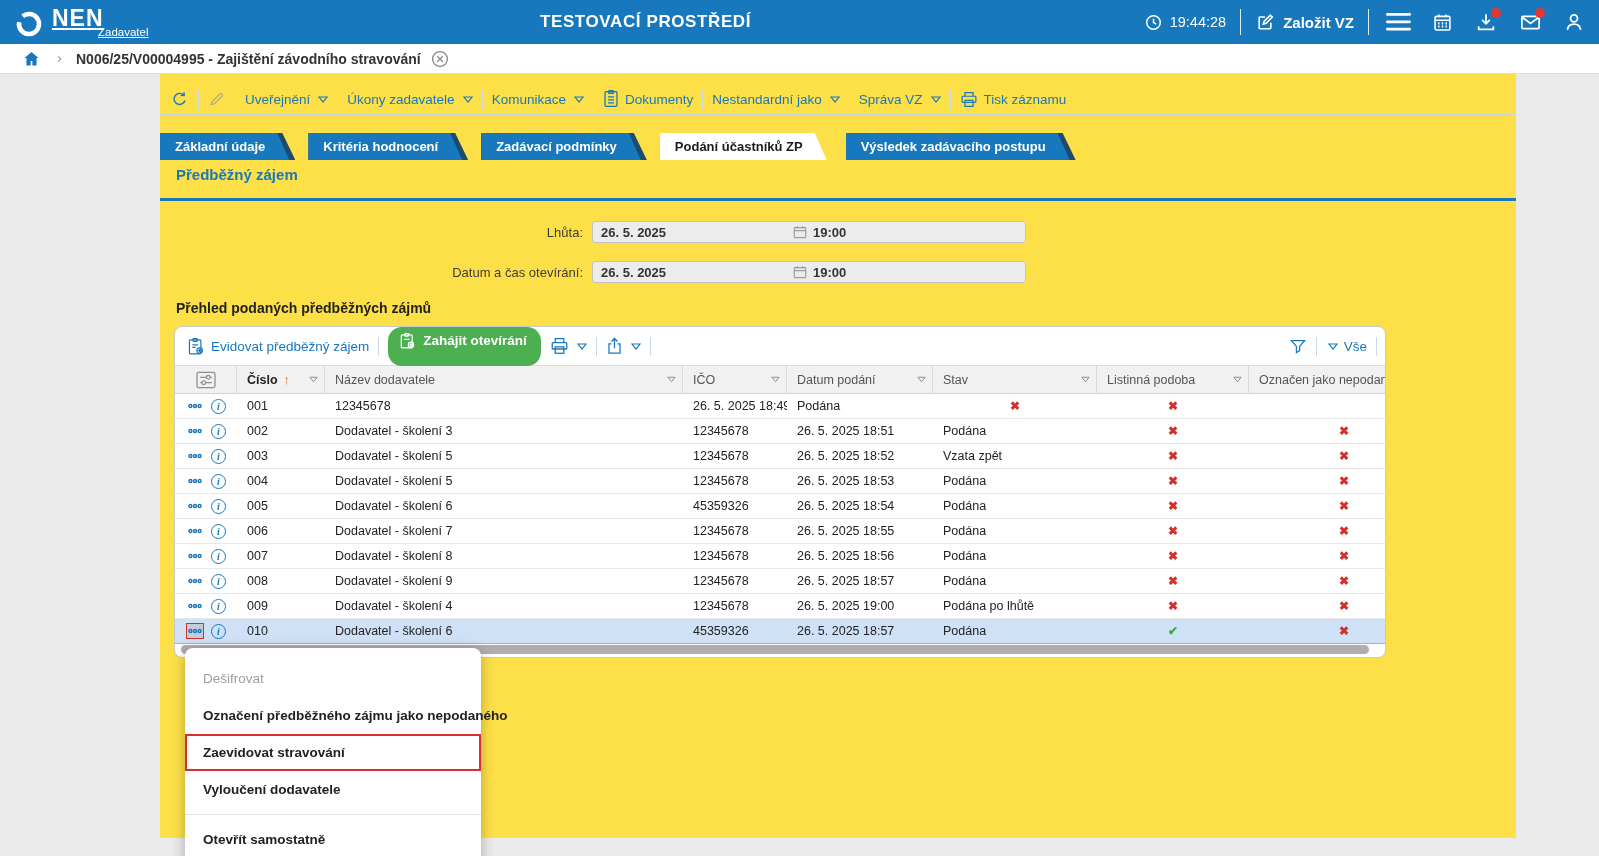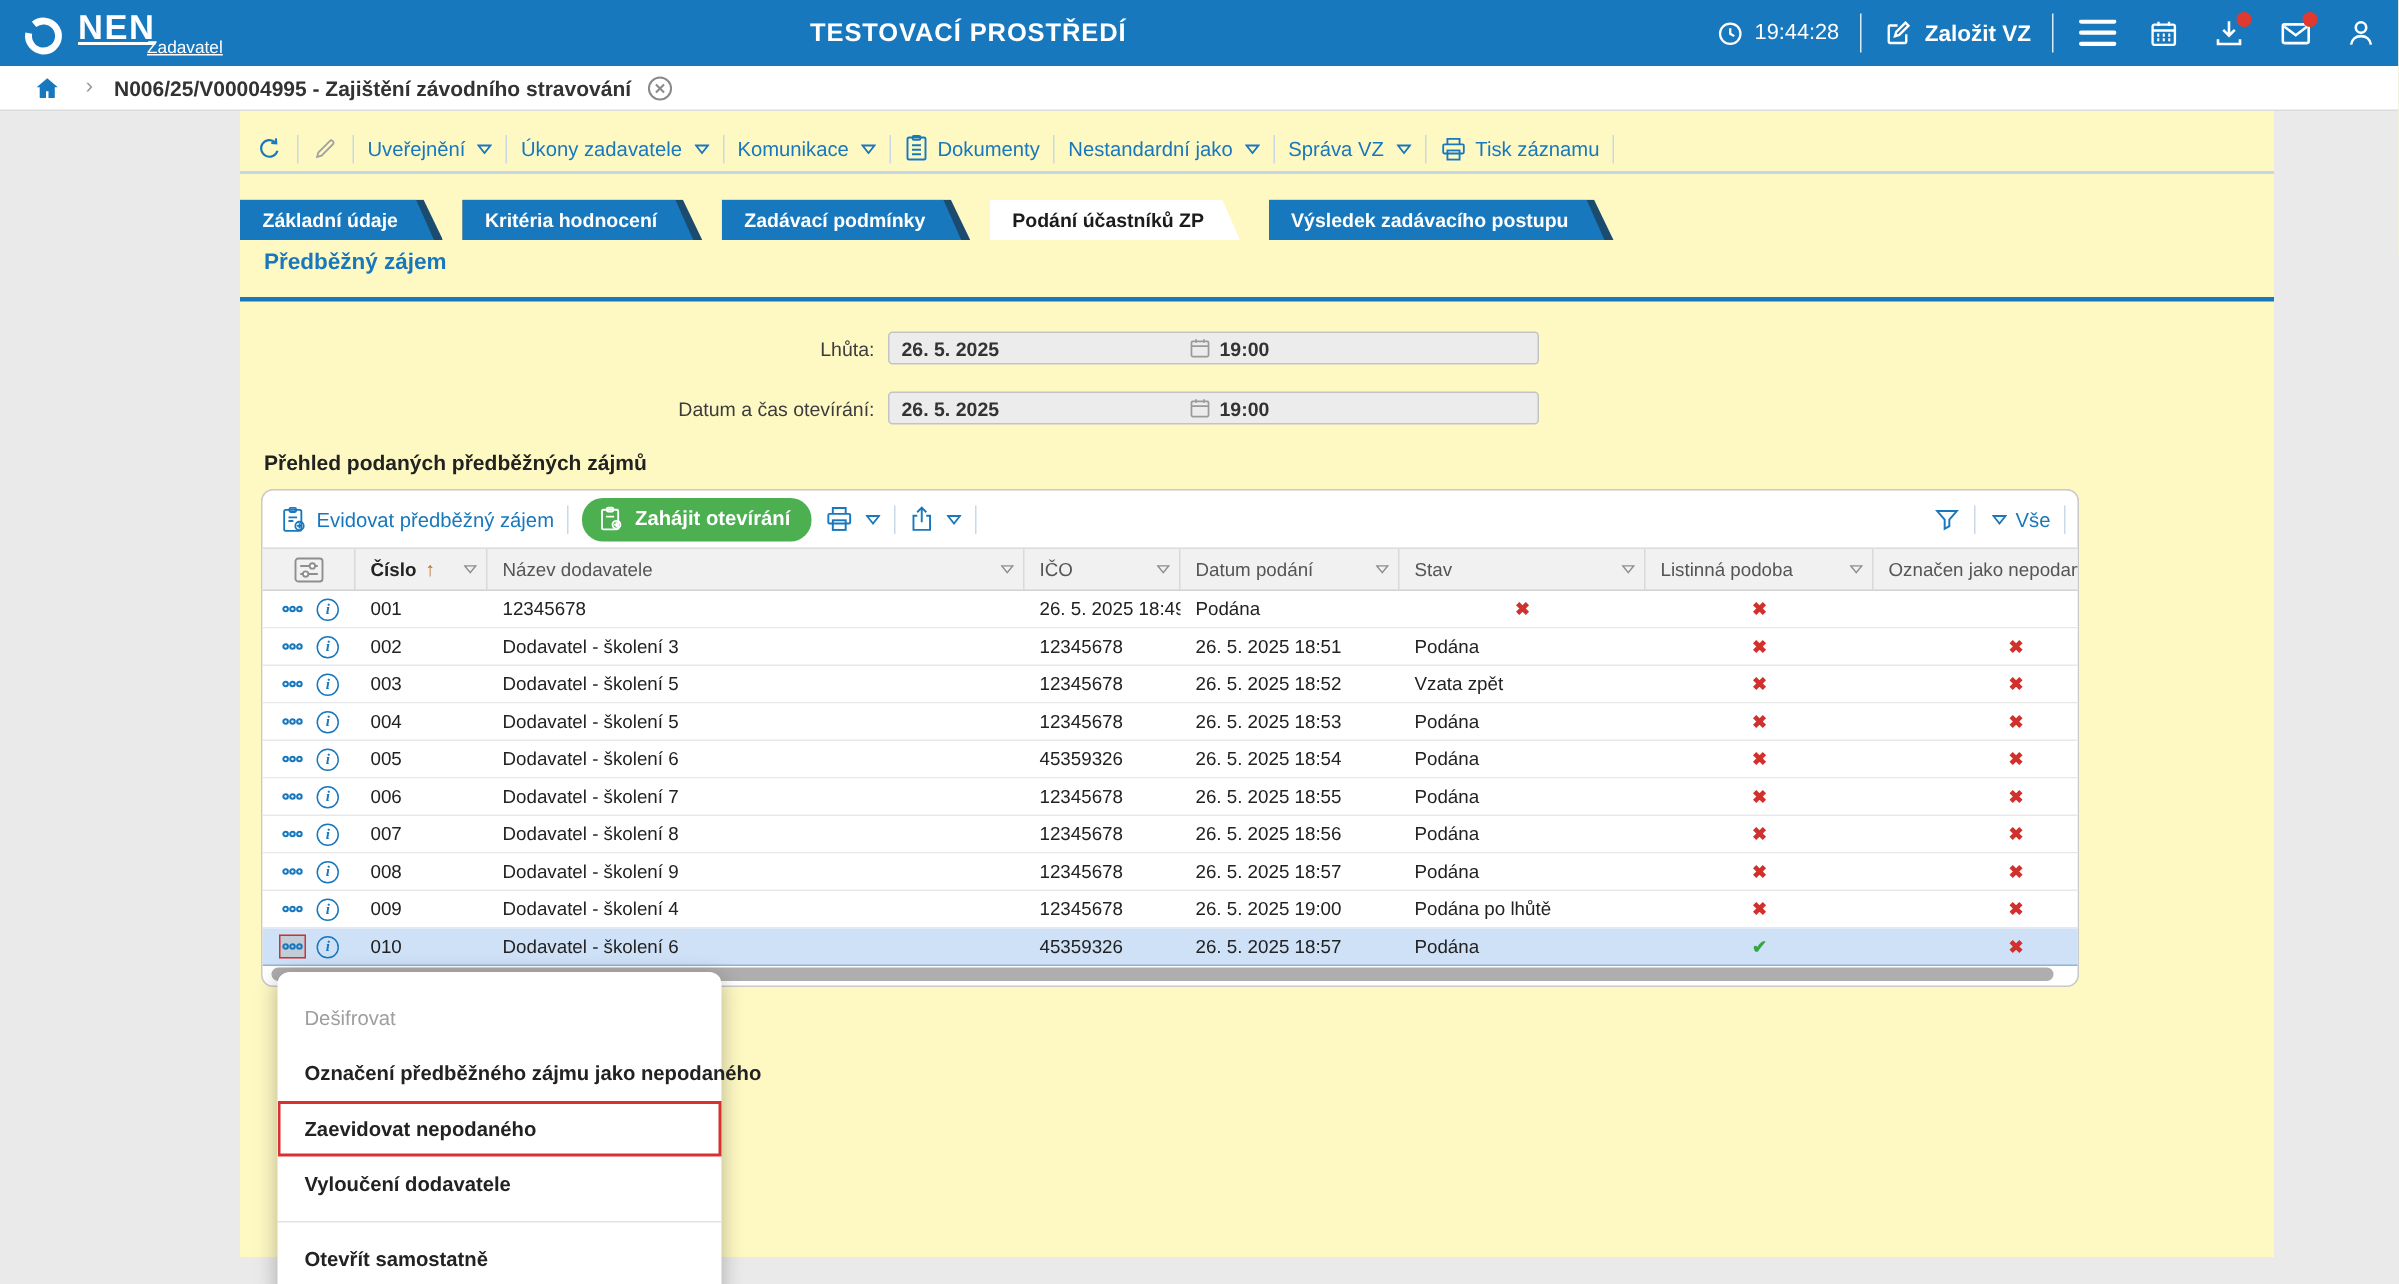--- a/index.html
+++ b/index.html
@@ -23,21 +23,21 @@
   .red-dot { position:absolute; top:1px; right:0px; width:10px; height:10px; border-radius:50%; background:#e03a30; }
 
   
   .breadcrumb { position:absolute; left:0; top:44px; width:100%; height:30px; background:#fff; border-bottom:1px solid #dcdcdc; display:flex; align-items:center; }
   .bc-home { margin-left:22px; cursor:pointer; display:flex; }
   .bc-chev { color:#9a9a9a; font-size:15px; margin:0 14px 2px 16px; }
   .bc-label { font-size:14px; font-weight:700; color:#333; }
   .bc-close { margin-left:10px; cursor:pointer; display:flex; }
 
   
-  .panel { position:absolute; left:160px; top:74px; width:1356px; height:764px; background:#fef9c3;text-decoration:underline; }
+  .panel { position:absolute; left:160px; top:74px; width:1356px; height:764px; background:#fde047;text-decoration:underline; }
 
   
   .cmd-toolbar { position:absolute; left:0; top:10px; width:100%; height:32px; border-bottom:2px solid #c3d7e8; display:flex; align-items:center; gap:9px; padding-left:10px; }
   .cmd-link { display:flex; align-items:center; gap:6px; color:#1878be; font-size:13.5px; cursor:pointer; white-space:nowrap; }
   .vsep { width:1px; height:19px; background:#c9d9e8; }
   .caret { display:inline-block; margin-left:2px; }
 
   
   .tabs { position:absolute; left:0; top:59px; display:flex; gap:13px; height:27px; }
   .tab { position:relative; height:27px; background:#1c4b70; clip-path:polygon(0 0, calc(100% - 13px) 0, 100% 100%, 0 100%); cursor:pointer; }
@@ -58,21 +58,21 @@
   .dval { flex:0 0 200px; padding-left:8px; font-size:13px; font-weight:700; color:#333; }
   .cal-ic { display:flex; margin-right:6px; }
   .tval { font-size:13px; font-weight:700; color:#333; }
 
   .grid-title { position:absolute; left:16px; top:226px; font-size:14px; font-weight:700; color:#222; }
 
   
   .grid { position:absolute; left:14px; top:252px; width:1212px; height:332px; border:1px solid #c9c9c9; border-radius:8px; background:#fff; overflow:hidden; }
   .grid-toolbar { position:relative; height:38px; display:flex; align-items:center; gap:9px; padding-left:12px; }
   .g-link { display:flex; align-items:center; gap:6px; color:#1878be; font-size:13.5px; cursor:pointer; white-space:nowrap; }
-  .btn-green { display:flex; align-items:center; gap:7px; background:#4caf50; color:#fff; font-size:13.5px; font-weight:700; border:none; border-radius:14px; padding:5px 14px 6px 11px; cursor:pointer; }
+  .btn-green { display:flex; align-items:center; gap:7px; background:#4caf50; color:#fff; font-size:13.5px; font-weight:700; border:none; border-radius:14px; padding:5px 14px 16px 11px; cursor:pointer; }
   .g-right { position:absolute; right:8px; top:0; height:38px; display:flex; align-items:center; gap:9px; }
 
   .gbody { width:1264px; }
   .thead, .trow { display:grid; grid-template-columns:62px 88px 358px 104px 146px 164px 152px 190px; }
   .thead { height:29px; background:#f1f1f1; border-top:1px solid #dcdcdc; border-bottom:1px solid #d2d2d2; }
   .th { display:flex; align-items:center; font-size:12.5px; color:#555; padding:0 6px 0 10px; border-right:1px solid #d9d9d9; position:relative; }
   .th:last-child { border-right:none; }
   .th .flt { margin-left:auto; display:flex; }
   .th.th-first { justify-content:center; padding:0; }
   .th.th-num { font-weight:700; color:#222; }
@@ -680,19 +680,19 @@
 
       <div class="hscroll">
         <div class="hthumb"></div>
       </div>
     </div>
   </div>
 
   <div class="ctx-menu">
     <div class="ctx-item disabled">Dešifrovat</div>
     <div class="ctx-item">Označení předběžného zájmu jako nepodaného</div>
-    <div class="ctx-item flag">Zaevidovat nepodaného</div>
+    <div class="ctx-item flag">Zaevidovat stravování</div>
     <div class="ctx-item">Vyloučení dodavatele</div>
     <div class="ctx-sep"></div>
     <div class="ctx-item">Otevřít samostatně</div>
   </div>
 
 </div>
 
 </body></html>

